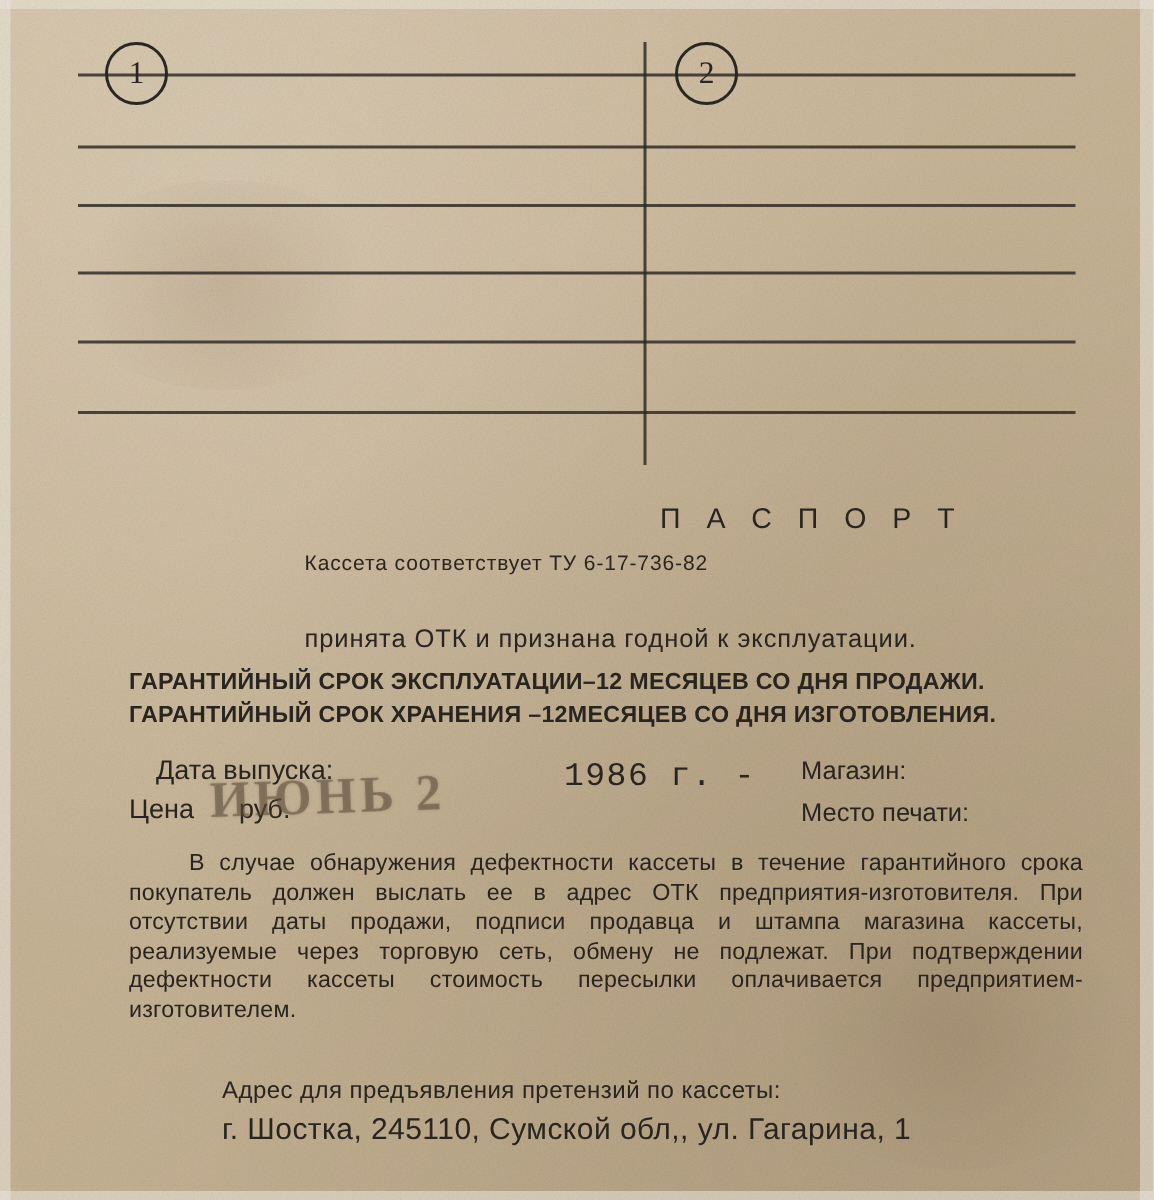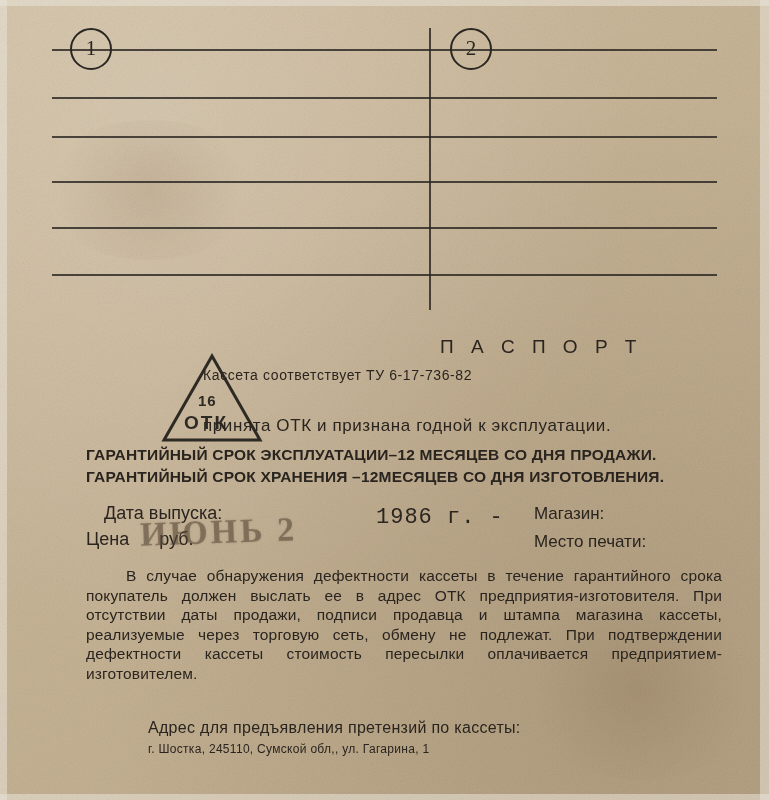--- a/index.html
+++ b/index.html
@@ -150,21 +150,21 @@
     width: 636px;
     font-size: 15.5px;
     line-height: 19.5px;
     color: #2a251f;
     text-align: justify;
     text-indent: 40px;
     letter-spacing: 0.15px;
   }
 
   #addr-1 { left: 148px; top: 719px; font-size: 16px; letter-spacing: 0.3px; }
-  #addr-2 { left: 148px; top: 742px; font-size: 12px; letter-spacing: 0.3px; }
+  #addr-2 { left: 148px; top: 742px; font-size: 20px; letter-spacing: 0.3px; }
 
   
   .blotch {
     position: absolute;
     border-radius: 50%;
     pointer-events: none;
     mix-blend-mode: multiply;
   }
 </style>
 </head>
@@ -185,27 +185,20 @@
   <div class="rule" style="top:97px;"></div>
   <div class="rule" style="top:136px;"></div>
   <div class="rule" style="top:181px;"></div>
   <div class="rule" style="top:227px;"></div>
   <div class="rule" style="top:274px;"></div>
   <div class="vrule"></div>
 
   <div class="circle-num" id="circle-1">1</div>
   <div class="circle-num" id="circle-2">2</div>
 
-  <div id="otk-stamp">
-    <svg width="104" height="92" viewBox="0 0 104 92" aria-hidden="true">
-      <polygon points="52,4 100,88 4,88" fill="none" stroke="#2e2a24" stroke-width="3"></polygon>
-    </svg>
-    <div class="otk-txt" id="otk-num">16</div>
-    <div class="otk-txt" id="otk-lbl">ОТК</div>
-  </div>
 
   <div class="doc-text" id="pasport-title">П А С П О Р Т</div>
 
   <div class="doc-text" id="conform-1">Кассета соответствует ТУ 6-17-736-82</div>
   <div class="doc-text" id="conform-2">принята ОТК и признана годной к эксплуатации.</div>
 
   <div class="doc-text" id="warranty-1">ГАРАНТИЙНЫЙ СРОК ЭКСПЛУАТАЦИИ–12 МЕСЯЦЕВ СО ДНЯ ПРОДАЖИ.</div>
   <div class="doc-text" id="warranty-2">ГАРАНТИЙНЫЙ СРОК ХРАНЕНИЯ –12МЕСЯЦЕВ СО ДНЯ ИЗГОТОВЛЕНИЯ.</div>
 
   <div class="doc-text" id="lbl-date">Дата выпуска:</div>

